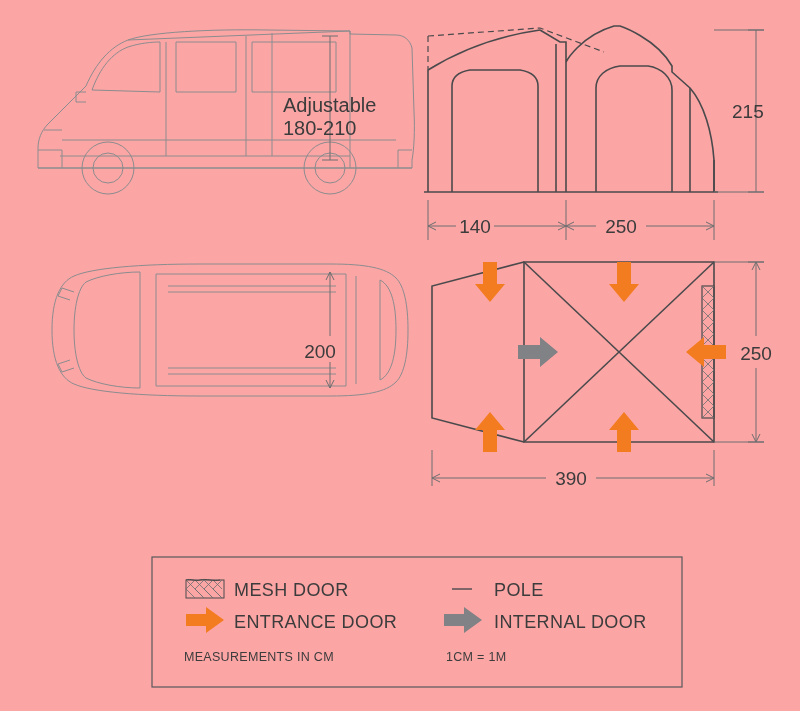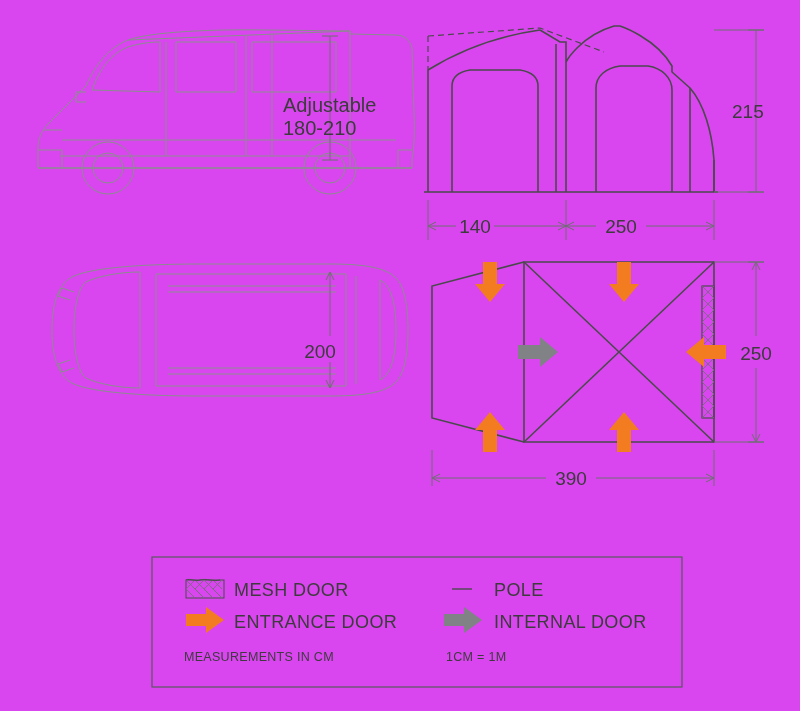--- a/index.html
+++ b/index.html
@@ -4,21 +4,21 @@
 <style>
   html, body {
     margin: 0;
     padding: 0;
     background: #ffffff;
   }
   #page {
     position: relative;
     width: 800px;
     height: 711px;
-    background: #d946ef;
+    background: #fca5a5;
     font-family: "Liberation Sans", sans-serif;
     overflow: hidden;
   }
   svg { display: block; }
   .dim-text {
     font-family: "Liberation Sans", sans-serif;
     font-size: 19px;
     fill: #3c3c3c;
   }
   .adj-text {

